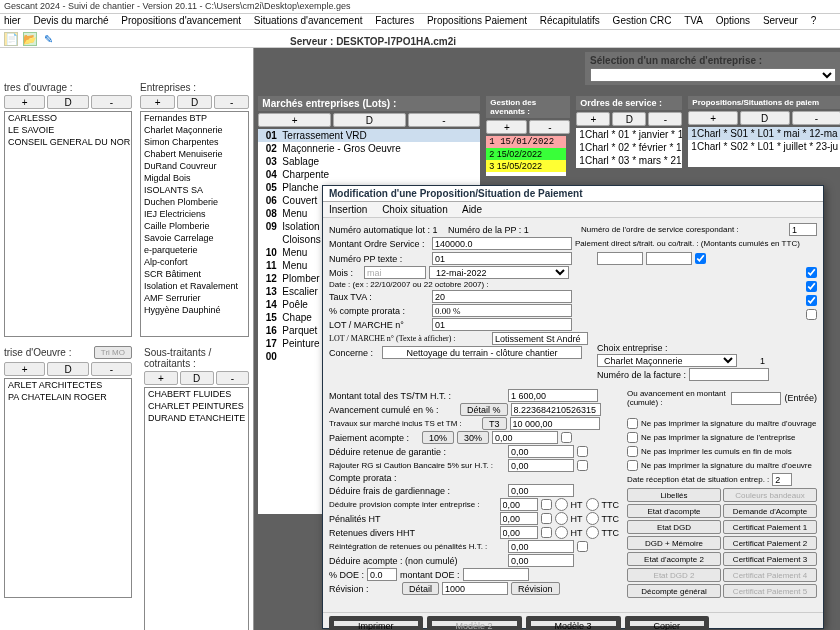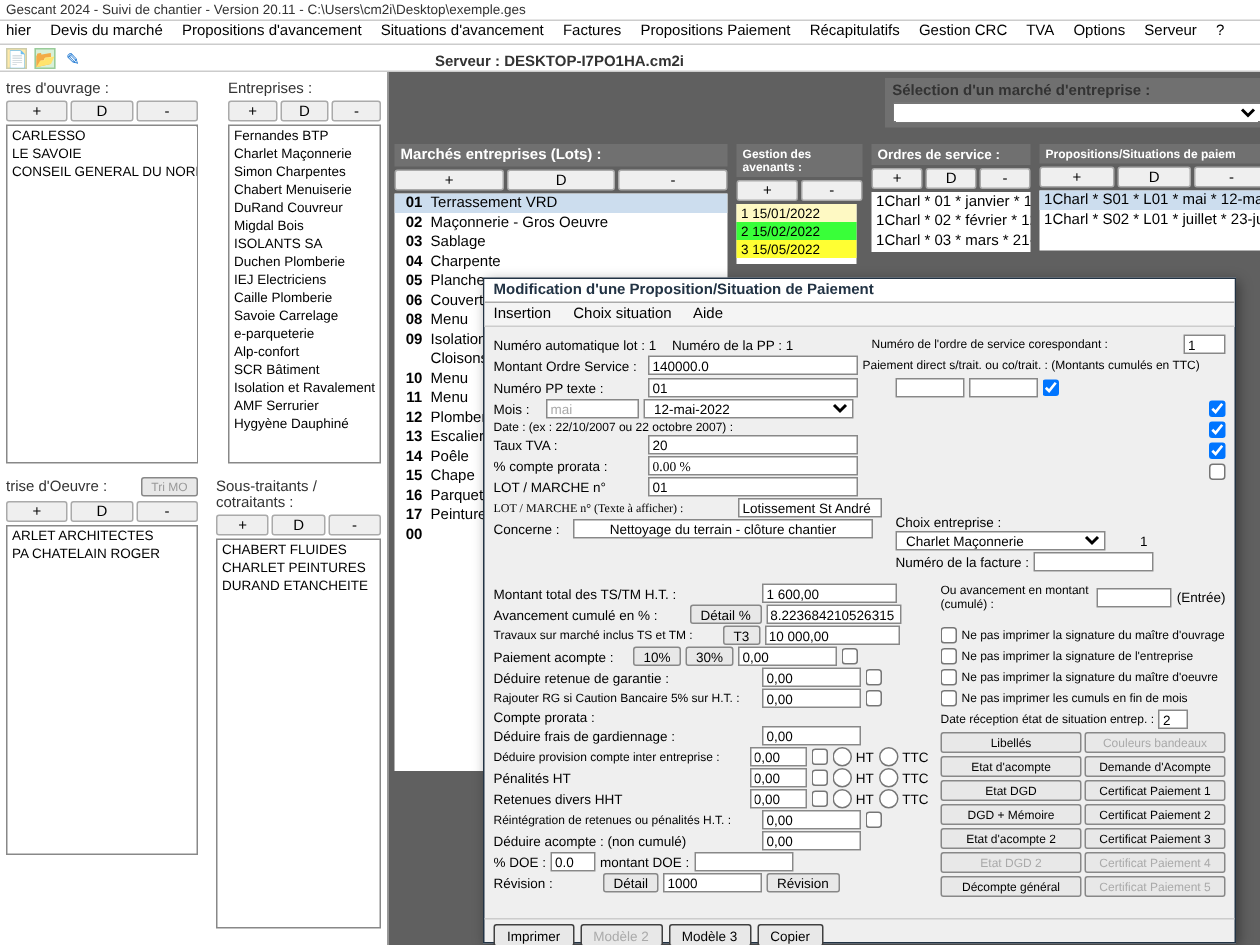--- a/index.html
+++ b/index.html
@@ -35,21 +35,21 @@
 .frow input, .frow select { font-size:9px; height:13px; border:1px solid #888; background:#fff; padding:0 2px;}
 .sbtn { height:13px; font-size:9px; background:#e8e8e8; border:1px solid #888; padding:0 6px; cursor:pointer; border-radius:2px;}
 .chk { width:11px; height:11px; }
 .twocol { display:flex; gap:8px; }
 .colL { width:260px;}
 .colR { flex:1; }
 .rightbtngrid { display:grid; grid-template-columns:1fr 1fr; gap:2px; margin-top:2px;}
 .rightbtngrid button { height:14px; font-size:8px; background:#e8e8e8; border:1px solid #888; border-radius:2px; cursor:pointer;}
 .rightbtngrid button.dis { color:#aaa; }
 .prints { display:flex; gap:4px; justify-content:flex-start; padding:3px 6px; border-top:1px solid #ccc;}
-.prints button { height:15px; font-size:9px; padding:0 8px; background:#e8e8e8; border:1px solid #404040; border-radius:2px; cursor:pointer;}
+.prints button { height:15px; font-size:9px; padding:0 24px; background:#e8e8e8; border:5px solid #404040; border-radius:2px; cursor:pointer;}
 .topright { position:absolute; right:4px; top:4px; width:256px;}
 .sel-entreprise { background:#707070; padding:3px 5px; }
 .sel-entreprise select { width:100%; height:14px; font-size:9px;}
 .ordreslist { background:#fff; color:#000; font-size:9px;}
 .ordreslist .o { padding:1px 3px; white-space:nowrap; overflow:hidden; }
 .ordreslist .o.sel { background:#cde; }
 </style>
 </head>
 <body>
 
@@ -70,21 +70,21 @@
 </div>
 <div class="toolbar">
   <span style="background:#ffe9a8;border:1px solid #cca;">📄</span>
   <span style="background:#d8f0d8;border:1px solid #9c9;">📂</span>
   <span style="color:#06c;">✎</span>
 </div>
 <div class="serverline">Serveur : DESKTOP-I7PO1HA.cm2i</div>
 
 <div class="main">
   <div class="left">
-    <div style="display:flex; gap:20px;">
+    <div style="display:flex; gap:8px;margin-top:28px;">
       <div style="width:128px;">
         <div class="section-label">tres d'ouvrage :</div>
         <div class="btnrow">
           <button>+</button>
           <button>D</button>
           <button>-</button>
         </div>
         <div class="listbox" style="height:226px" id="maitres">
             <div class="item">CARLESSO</div>
             <div class="item">LE SAVOIE</div>
@@ -243,21 +243,21 @@
             </div>
           </div>
       </div>
       <div style="width:84px;">
         <div class="greybar" style="font-size:8px;">Gestion des avenants :</div>
         <div class="btnrow">
             <button>+</button>
             <button>-</button>
           </div>
         <div class="avenantbox" id="avenants" style="height:40px;">
-            <div class="avenant" style="background: #fef9c3;">1 15/01/2022</div>
+            <div class="avenant" style="background: #fca5a5; font-family: Liberation Mono, monospace;">1 15/01/2022</div>
             <div class="avenant" style="background: rgb(57, 255, 57);">2 15/02/2022</div>
             <div class="avenant" style="background: rgb(255, 255, 51);">3 15/05/2022</div>
           </div>
       </div>
       <div style="width:106px;">
         <div class="greybar" style="font-size:9px;">Ordres de service :</div>
         <div class="btnrow">
             <button>+</button>
             <button>D</button>
             <button>-</button>
@@ -470,25 +470,25 @@
         <div class="frow">
             <input type="checkbox" class="chk" style="">
             <label style="font-size:8px;">Ne pas imprimer la signature du maître d'ouvrage</label>
           </div>
         <div class="frow">
             <input type="checkbox" class="chk" style="">
             <label style="font-size:8px;">Ne pas imprimer la signature de l'entreprise</label>
           </div>
         <div class="frow">
             <input type="checkbox" class="chk" style="">
+            <label style="font-size:8px;">Ne pas imprimer les cumuls en fin de mois</label>
+          </div>
+        <div class="frow">
+            <input type="checkbox" class="chk" style="">
             <label style="font-size:8px;">Ne pas imprimer la signature du maître d'oeuvre</label>
-          </div>
-        <div class="frow">
-            <input type="checkbox" class="chk" style="">
-            <label style="font-size:8px;">Ne pas imprimer les cumuls en fin de mois</label>
           </div>
         <div class="frow">
             <label style="font-size:8px;">Date réception état de situation entrep. :</label>
             <input style="width: 20px;" value="2">
           </div>
         <div class="rightbtngrid">
           <button>Libellés</button>
           <button class="dis">Couleurs bandeaux</button>
           <button>Etat d'acompte</button>
           <button>Demande d'Acompte</button>

